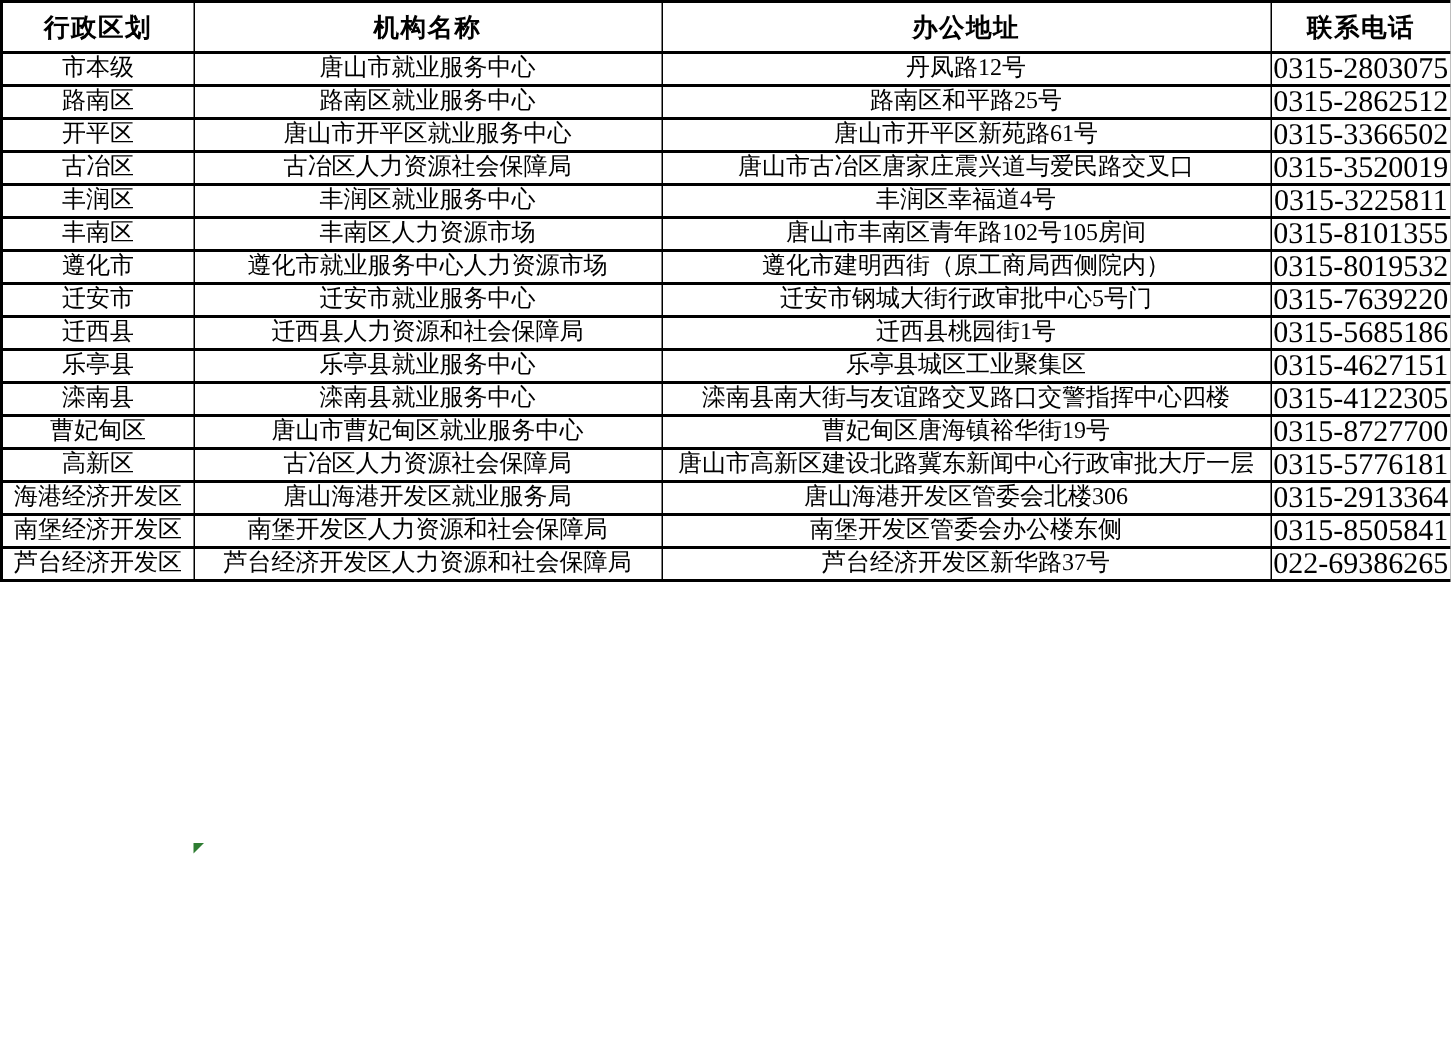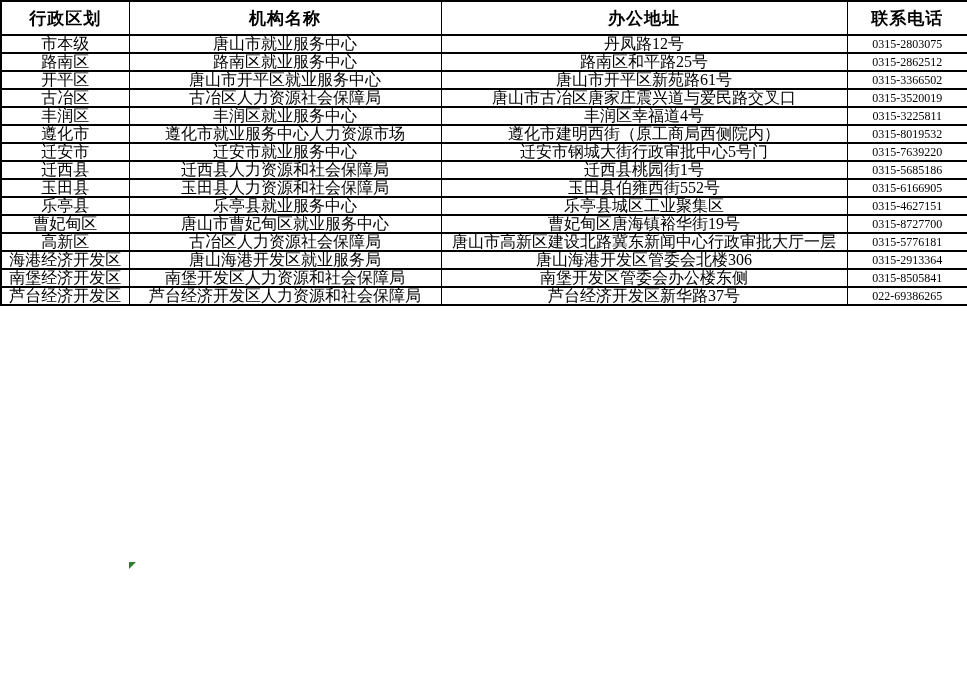--- a/index.html
+++ b/index.html
@@ -43,21 +43,21 @@
     font-size: 17px;
     font-weight: bold;
     letter-spacing: 1px;
     margin-top: 43px;
   }
   .contact-table td {
     font-size: 16px;
     font-weight: normal;
   }
   td.phone-cell {
-    font-size: 12px;
+    font-size: 20px;
     letter-spacing: 0;
     margin-top: 17px;
   }
   .green-corner-marker {
     position: absolute;
     left: 129px;
     top: 562px;
     width: 0;
     height: 0;
     border-left: 7px solid #2e7d32;
@@ -108,48 +108,54 @@
       <td>唐山市古冶区唐家庄震兴道与爱民路交叉口</td>
       <td class="phone-cell">0315-3520019</td>
     </tr>
     <tr>
       <td>丰润区</td>
       <td>丰润区就业服务中心</td>
       <td>丰润区幸福道4号</td>
       <td class="phone-cell">0315-3225811</td>
     </tr>
     <tr>
+      <td>丰南区</td>
+      <td>丰南区人力资源市场</td>
+      <td>唐山市丰南区青年路102号105房间</td>
+      <td class="phone-cell">0315-8101355</td>
+    </tr>
+    <tr>
       <td>遵化市</td>
       <td>遵化市就业服务中心人力资源市场</td>
       <td>遵化市建明西街（原工商局西侧院内）</td>
       <td class="phone-cell">0315-8019532</td>
     </tr>
     <tr>
       <td>迁安市</td>
       <td>迁安市就业服务中心</td>
       <td>迁安市钢城大街行政审批中心5号门</td>
       <td class="phone-cell">0315-7639220</td>
     </tr>
     <tr>
       <td>迁西县</td>
       <td>迁西县人力资源和社会保障局</td>
       <td>迁西县桃园街1号</td>
       <td class="phone-cell">0315-5685186</td>
     </tr>
     <tr>
-      <td>玉田县</td>
-      <td>玉田县人力资源和社会保障局</td>
-      <td>玉田县伯雍西街552号</td>
-      <td class="phone-cell">0315-6166905</td>
-    </tr>
-    <tr>
       <td>乐亭县</td>
       <td>乐亭县就业服务中心</td>
       <td>乐亭县城区工业聚集区</td>
       <td class="phone-cell">0315-4627151</td>
+    </tr>
+    <tr>
+      <td>滦南县</td>
+      <td>滦南县就业服务中心</td>
+      <td>滦南县南大街与友谊路交叉路口交警指挥中心四楼</td>
+      <td class="phone-cell">0315-4122305</td>
     </tr>
     <tr>
       <td>曹妃甸区</td>
       <td>唐山市曹妃甸区就业服务中心</td>
       <td>曹妃甸区唐海镇裕华街19号</td>
       <td class="phone-cell">0315-8727700</td>
     </tr>
     <tr>
       <td>高新区</td>
       <td>古冶区人力资源社会保障局</td>

